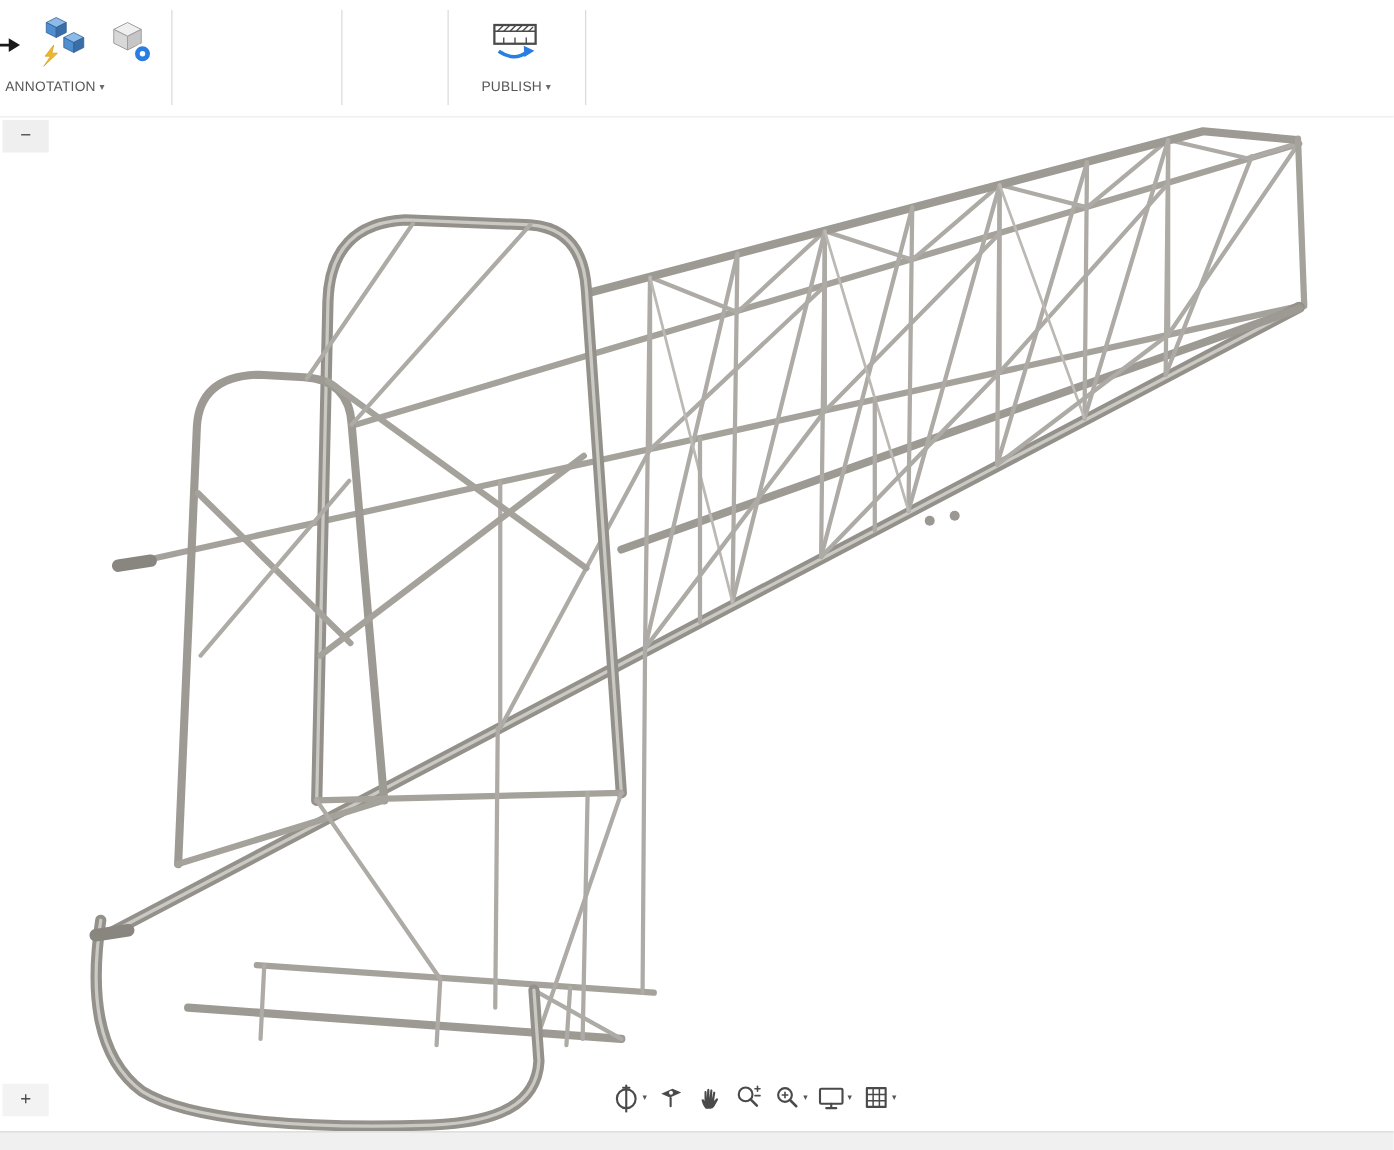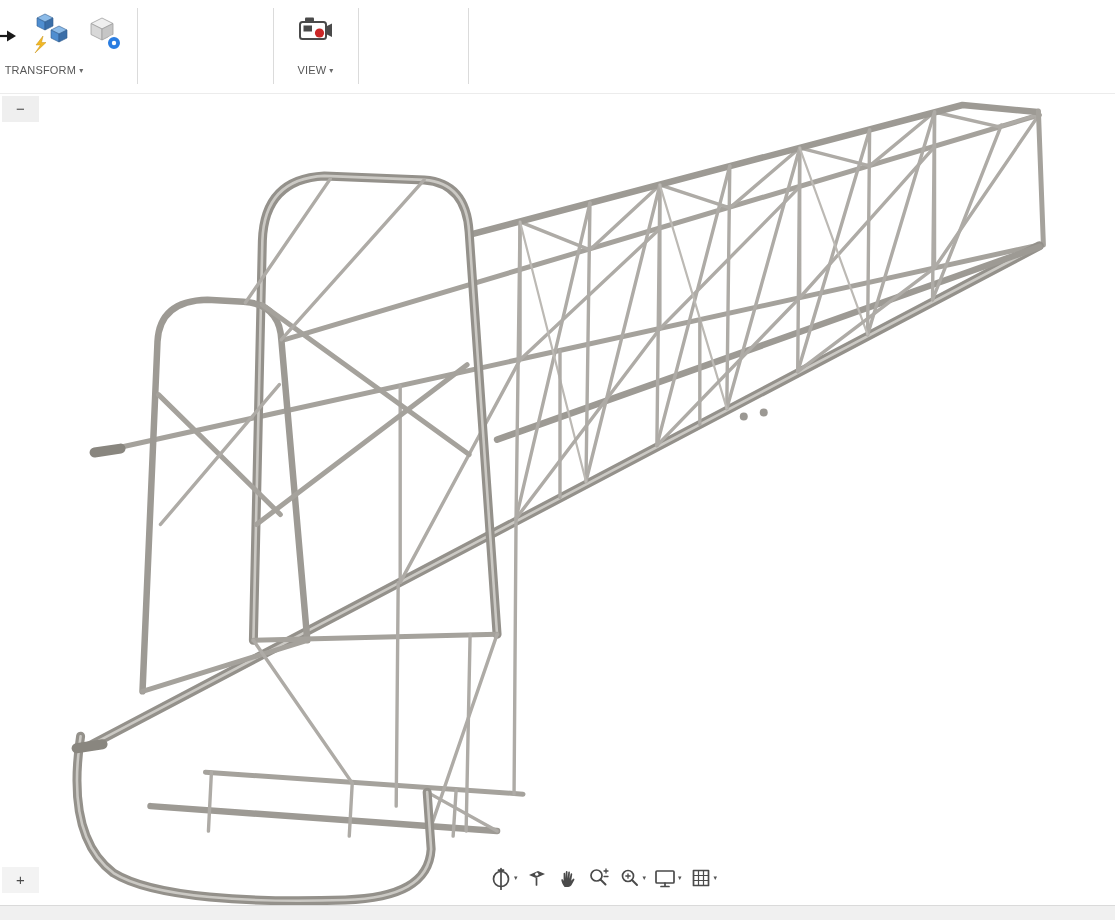--- a/index.html
+++ b/index.html
@@ -84,46 +84,47 @@
           <g stroke="#9f9f9f" stroke-width="0.8">
             <path d="M22,9 L33,14.5 L22,20 L11,14.5 Z" fill="#efefef"></path>
             <path d="M11,14.5 L22,20 L22,31 L11,25.5 Z" fill="#d8d8d8"></path>
             <path d="M22,20 L33,14.5 L33,25.5 L22,31 Z" fill="#c6c6c6"></path>
           </g>
           <circle cx="34" cy="34" r="7" fill="#2a7de1" stroke="#fff" stroke-width="2"></circle>
           <circle cx="34" cy="34" r="2.2" fill="#fff"></circle>
         </svg>
       </button>
       <button class="tb-label">
-        <span>TRANSFORM</span><span class="caret">▾</span>
+        <span>ANNOTATION</span><span class="caret">▾</span>
       </button>
     </div>
 
     <div class="sep" style="left:137px"></div>
 
 
     <div class="sep" style="left:273px"></div>
 
-    <div class="tb-group g-view">
+
+    <div class="sep" style="left:358px"></div>
+
+    <div class="tb-group g-publish">
       <button class="tb-icon tb-icon-center" style="top:9px">
         <svg width="46" height="46" viewBox="0 0 46 46">
-          <rect x="12" y="8.5" width="9" height="4" rx="1" fill="#4a4a4a"></rect>
-          <rect x="7" y="13" width="26" height="17" rx="2.5" fill="#fff" stroke="#4a4a4a" stroke-width="2"></rect>
-          <rect x="10.5" y="16.5" width="8.5" height="6" fill="#4a4a4a"></rect>
-          <circle cx="26.5" cy="24" r="4.6" fill="#cb2727"></circle>
-          <path d="M33,17.5 L39,14.5 L39,28 L33,25 Z" fill="#4a4a4a"></path>
+          <rect x="5.5" y="11" width="33" height="15" fill="#fff" stroke="#4a4a4a" stroke-width="1.8"></rect>
+          <path d="M5.5,16 L38.5,16" stroke="#4a4a4a" stroke-width="1.1"></path>
+          <path d="M8,16 L13,11 M13,16 L18,11 M18,16 L23,11 M23,16 L28,11 M28,16 L33,11 M33,16 L36.5,12.5" stroke="#4a4a4a" stroke-width="1.1"></path>
+          <path d="M13,21 L13,26 M22,21 L22,26 M31,21 L31,26" stroke="#4a4a4a" stroke-width="1.1"></path>
+          <path d="M9,32 C17,37.5 25,37.5 31,33" stroke="#2a7de1" stroke-width="3" fill="none"></path>
+          <path d="M29,27.5 L37.5,31.5 L29.5,36.5 Z" fill="#2a7de1"></path>
         </svg>
       </button>
       <button class="tb-label">
-        <span>VIEW</span><span class="caret">▾</span>
+        <span>PUBLISH</span><span class="caret">▾</span>
       </button>
     </div>
-
-    <div class="sep" style="left:358px"></div>
-
 
     <div class="sep" style="left:468px"></div>
   </div>
 
   <div class="canvas">
     <svg class="model-svg" viewBox="0 0 1115 811">
 
       <path class="t-m" d="M281,246 L1040,20"></path>
       <path class="t-m" d="M105,356 L1040,150"></path>
       <path class="t-s" d="M520,176 L520,265 M660,134 L660,234 M800,92 L800,203 M935,52 L935,173"></path>

